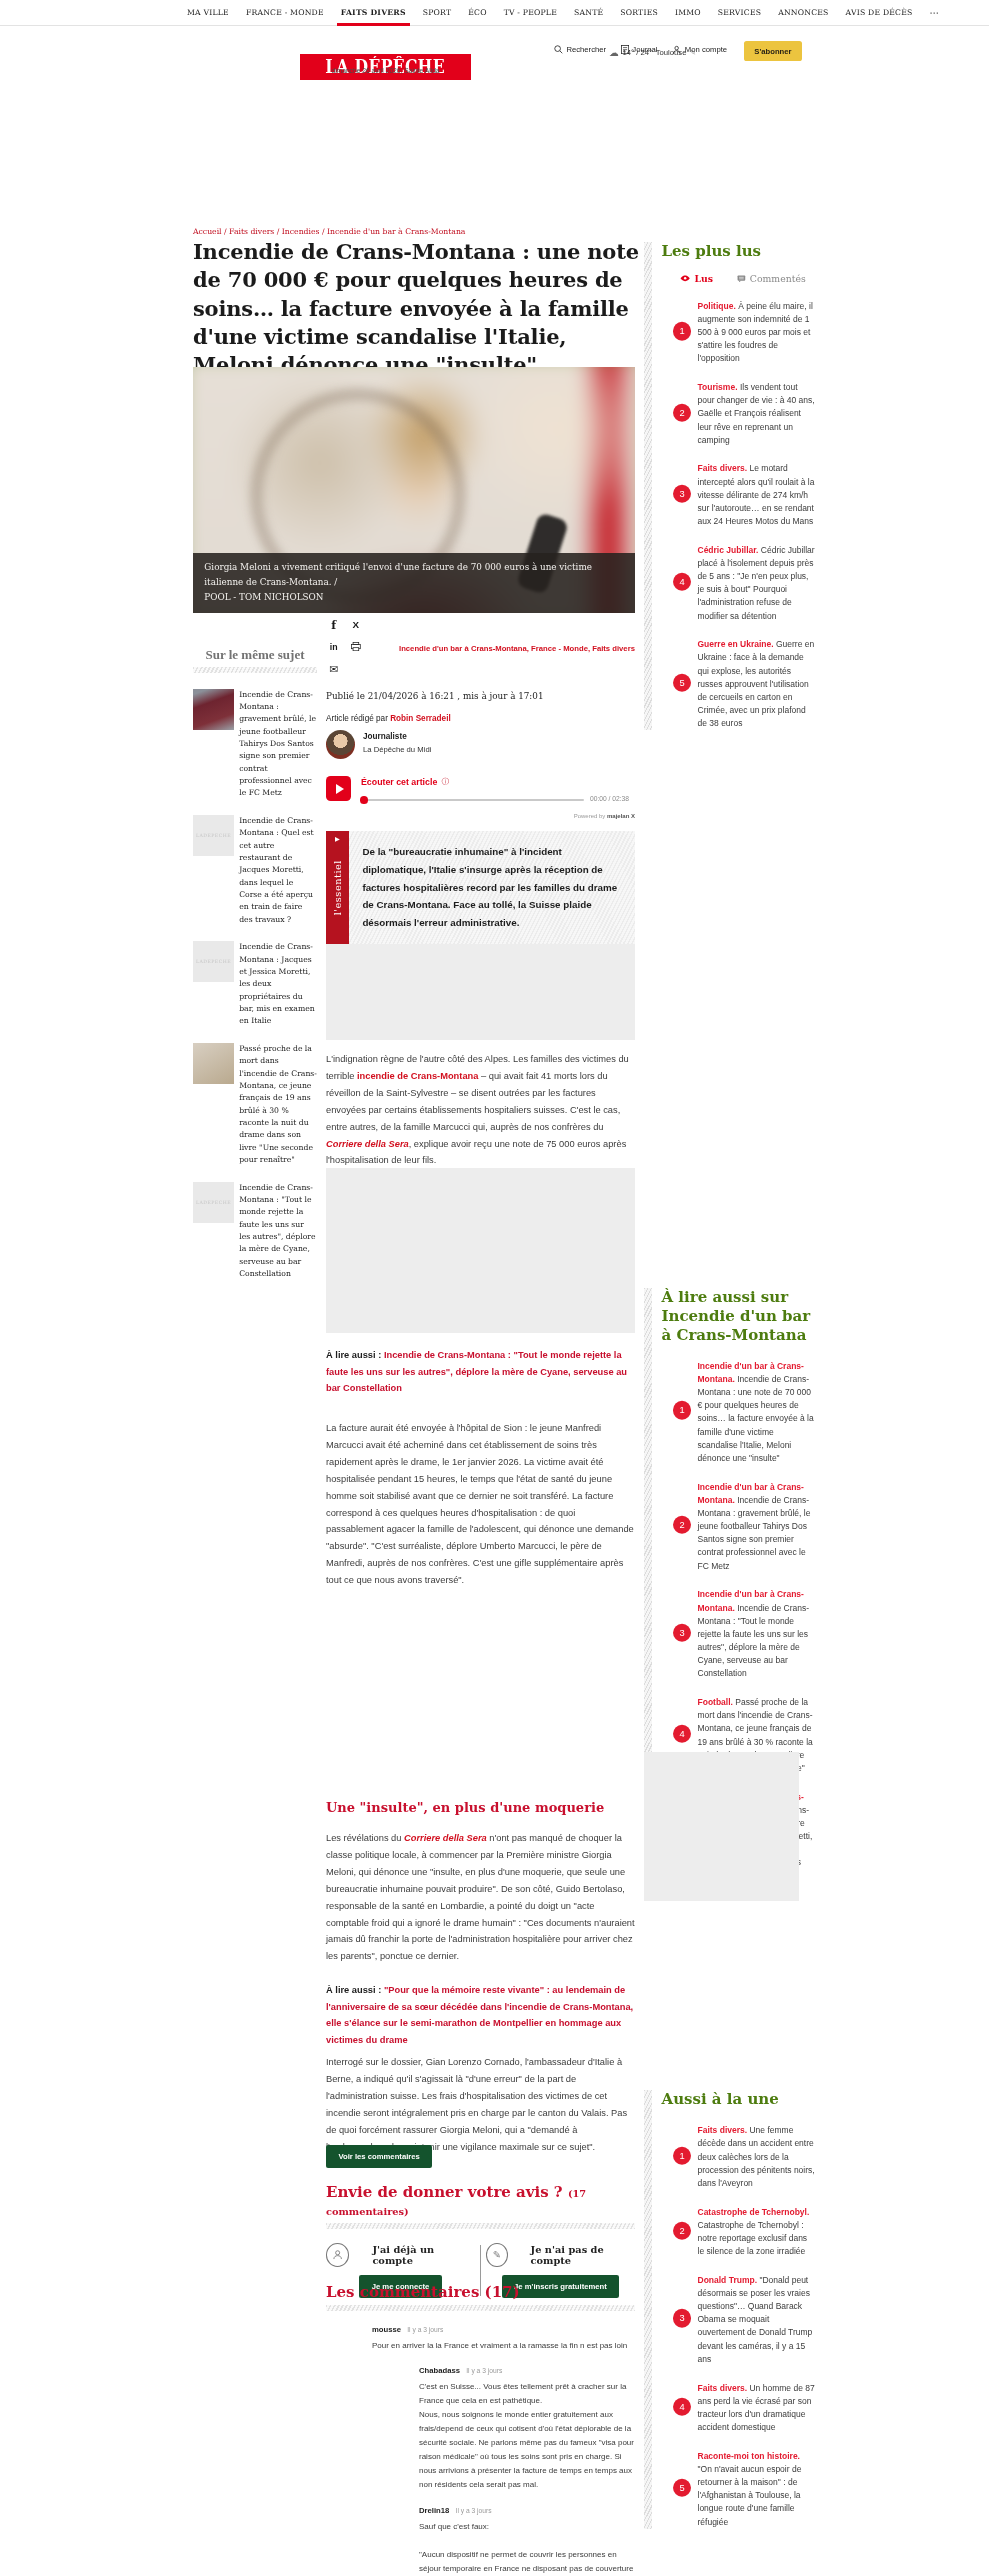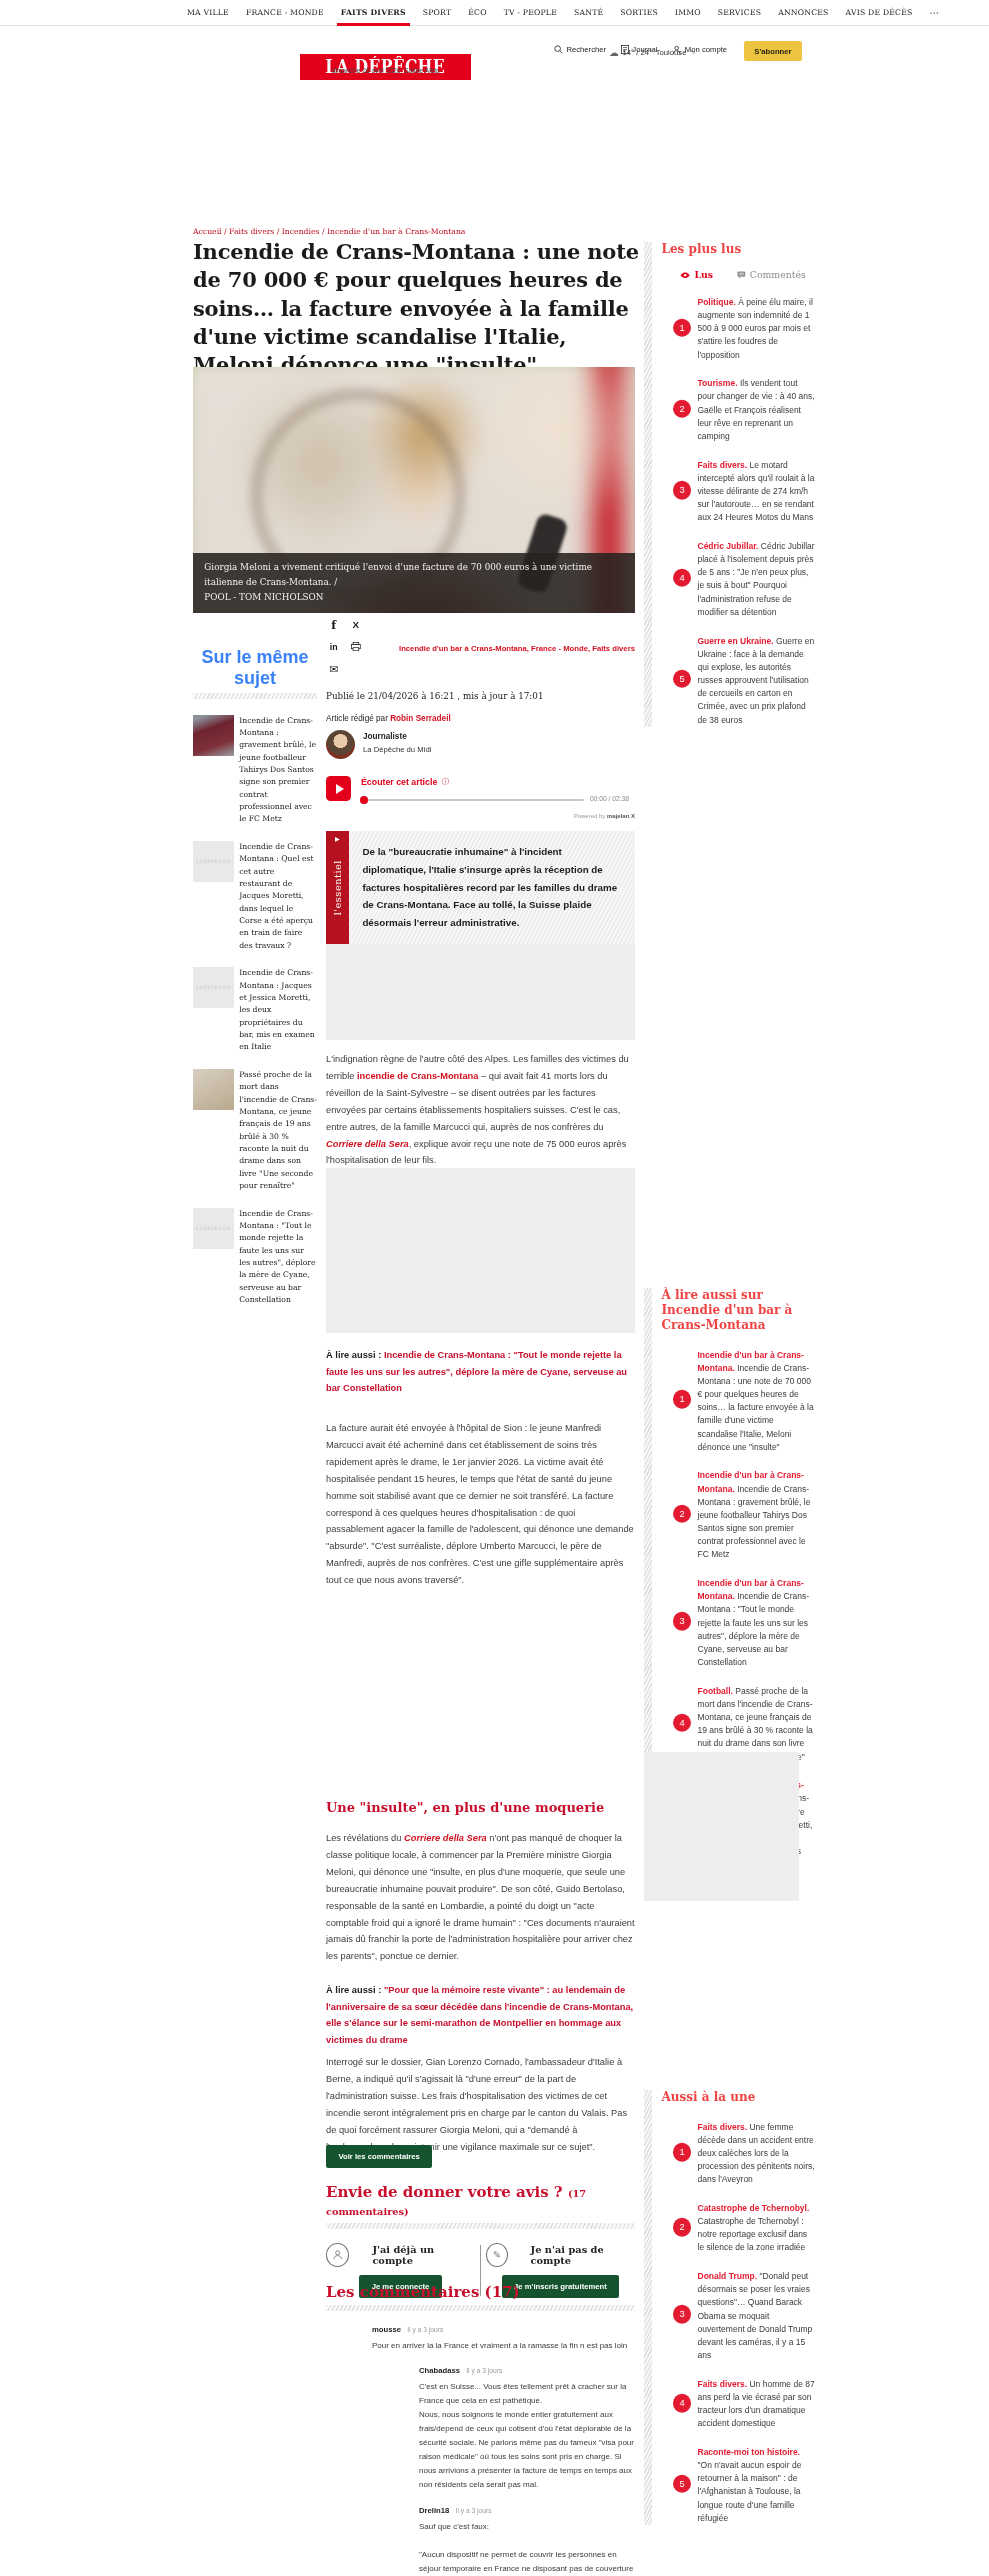--- a/index.html
+++ b/index.html
@@ -42,21 +42,21 @@
       radial-gradient(circle 62px at 51% 48%, #e6cbae 0%, rgba(230,203,174,0) 75%),
       radial-gradient(ellipse 155px 103px at 52% 100%, #9c1f28 0%, rgba(156,31,40,0) 72%),
       linear-gradient(90deg, rgba(255,255,255,.55) 86%, #c5222b 89%, #c5222b 93%, rgba(255,255,255,.6) 96%),
       linear-gradient(#c9b9a6,#bfae9a)}
   .hero .ring{position:absolute;left:57px;top:20.6px;width:216px;height:216px;border:13.4px solid rgba(120,100,78,.30);border-radius:50%;filter:blur(4.1px)}
   .hero .mic{position:absolute;right:77px;bottom:20.6px;width:31px;height:77px;background:#1c1a19;border-radius:9.3px;transform:rotate(18deg);filter:blur(1.5px);opacity:.9}
   .hero-cap{position:absolute;left:0;right:0;bottom:0;background:rgba(39,34,31,.88);color:#f3f1ee;font-family:"DejaVu Serif",serif;font-size:8.8px;line-height:1.75;padding:6.2px 11.3px 7.2px}
 
   
   .rail{position:absolute;left:193px;top:647px;width:124px}
-  .rail-title{font-family:Liberation Sans, sans-serif;font-weight:bold;font-size:18px;color:#3b82f6;text-align:center}
+  .rail-title{font-family:Liberation Serif, serif;font-weight:bold;font-size:13px;color:#737373;text-align:center}
   .hatch{height:6.2px;background:repeating-linear-gradient(117deg,#e2e2e2 0 1.5px,#fafafa 1.5px 3.6px);margin-top:4.1px}
   .ss-item{display:flex;gap:5.2px;margin-top:15.5px;cursor:pointer}
   .ss-thumb{width:41px;height:41px;flex:0 0 41px;background:#e9e9e9;display:flex;align-items:center;justify-content:center;font-family:"DejaVu Serif",serif;font-size:4.6px;letter-spacing:0.5px;color:#c6c6c6}
   .ss-item:nth-child(1) .ss-thumb{background:linear-gradient(160deg,#8b9099 10%,#6e2430 35%,#7e3039 70%,#9aa1a8)}
   .ss-item:nth-child(4) .ss-thumb{background:linear-gradient(150deg,#d8cfc2,#b9a98e)}
   .ss-text{font-family:"DejaVu Serif",serif;font-size:7.7px;line-height:1.6;color:#222}
 
   
   .soc{position:absolute;display:flex;align-items:center;justify-content:center;width:15.5px;height:15.5px;color:#191919;cursor:pointer}
   .soc svg{display:block}
@@ -114,21 +114,21 @@
   .lvl0{padding-left:46px}
   .lvl1{padding-left:93px}
   .c-head{display:flex;align-items:baseline;gap:6.2px}
   .c-author{font-weight:bold;font-size:7.7px;color:#1d1d1d}
   .c-time{font-size:6.7px;color:#9a9a9a}
   .c-text{margin-top:5.2px;font-size:8px;line-height:1.75;color:#3b3b3b;white-space:pre-line}
 
   
   .sbox{position:absolute;left:644px;width:171px;padding-left:17.5px}
   .sbox::before{content:"";position:absolute;left:0;top:0;bottom:0;width:8.2px;background:repeating-linear-gradient(117deg,#dcdcdc 0 1px,#f6f6f6 1px 3.1px)}
-  .sb-title{font-family:"DejaVu Serif",serif;font-weight:bold;font-size:12px;color:#ef4444;line-height:1.25}
+  .sb-title{font-family:"DejaVu Serif",serif;font-weight:bold;font-size:15px;color:#4d7c0f;line-height:1.25}
   .sb-tabs{display:flex;gap:24px;margin-top:12.4px;padding-left:18.5px;font-family:"DejaVu Serif",serif;font-size:9.3px}
   .tab-lus{color:#e2001a;font-weight:bold;display:flex;gap:4.1px;align-items:center;cursor:pointer}
   .tab-com{color:#8a8a8a;display:flex;gap:4.1px;align-items:center;cursor:pointer}
   .sb-list{counter-reset:sbi;margin-top:3.1px}
   .sb-item{position:relative;padding-left:36px;margin-top:15.5px;font-size:8.5px;line-height:1.55;color:#3b3b3b;cursor:pointer}
   .sb-item::before{counter-increment:sbi;content:counter(sbi);position:absolute;left:11.3px;top:48%;transform:translateY(-50%);width:18.5px;height:18.5px;background:#e31b30;color:#fff;border-radius:50%;display:flex;align-items:center;justify-content:center;font-size:9.3px}
   .sb-item b{color:#e31b30}
   .sb-ad{position:absolute;left:644px;width:155px;background:#ededed}
 </style>
 </head>

